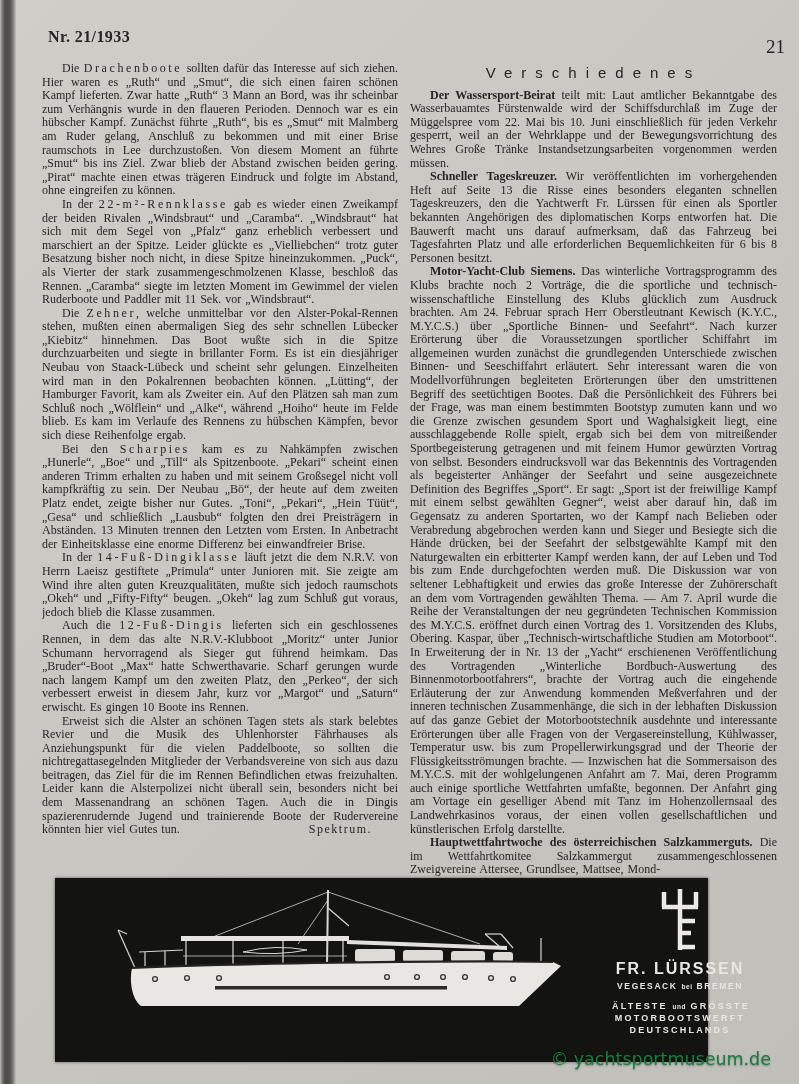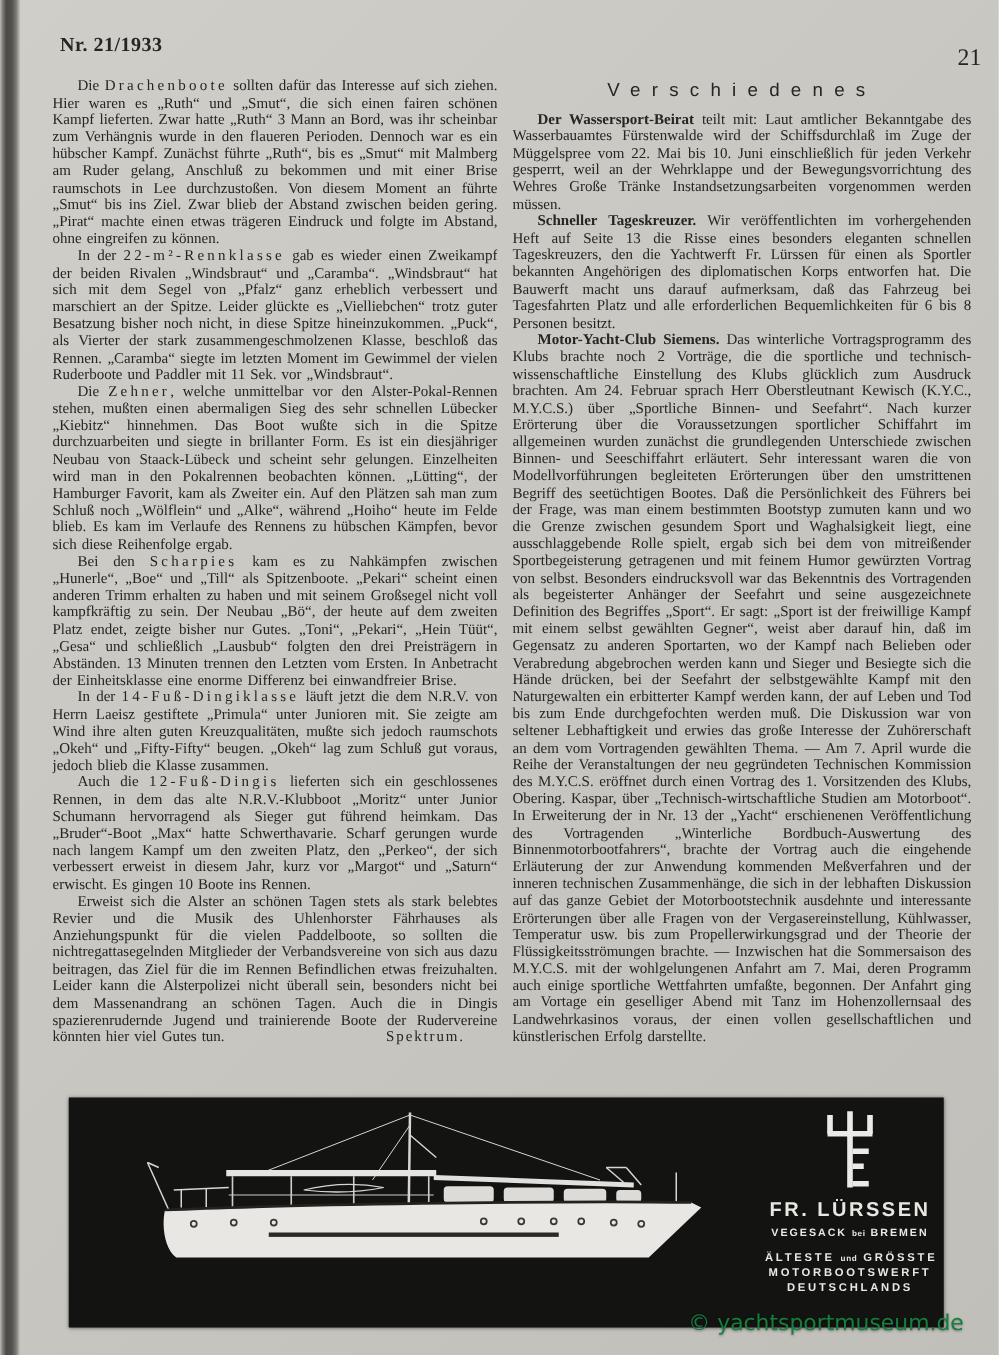--- a/index.html
+++ b/index.html
@@ -34,22 +34,22 @@
     font-size:15px;font-weight:500;letter-spacing:9px;
     margin:0 0 9px 0;word-spacing:0;
   }
   .para{margin:0;text-indent:20px;}
   .seg{}
   .spaced{letter-spacing:2.6px;}
   .lead{font-weight:bold;}
   .signature{float:right;margin-right:26px;letter-spacing:1.5px;}
   
   .ad{
-    position:absolute;left:55px;top:878px;width:700px;height:184px;
-    background:#131312;box-shadow:0 0 3px rgba(0,0,0,0.55);
+    position:absolute;left:55px;top:878px;width:617px;height:184px;
+    background:#131312;box-shadow:0 0 3px rgba(0,0,0,0.55);padding-left:36px;
   }
   .boat-svg{position:absolute;left:0;top:0;}
   .ad-right{
     position:absolute;left:557px;top:10px;width:136px;
     text-align:center;color:#e9e7e2;
     font-family:"Liberation Sans","DejaVu Sans",sans-serif;
   }
   .trident{display:block;margin:0 auto 8px auto;}
   .brand{font-size:16px;font-weight:bold;letter-spacing:2px;white-space:nowrap;}
   .loc{margin-top:3px;font-size:8.5px;font-weight:bold;letter-spacing:1.6px;white-space:nowrap;}
@@ -80,20 +80,21 @@
     <p class="para"><span class="seg">In der </span><span class="seg spaced">14-Fuß-Dingiklasse</span><span class="seg"> läuft jetzt die dem N.R.V. von Herrn Laeisz gestiftete „Primula“ unter Junioren mit. Sie zeigte am Wind ihre alten guten Kreuzqualitäten, mußte sich jedoch raumschots „Okeh“ und „Fifty-Fifty“ beugen. „Okeh“ lag zum Schluß gut voraus, jedoch blieb die Klasse zusammen.</span></p>
     <p class="para"><span class="seg">Auch die </span><span class="seg spaced">12-Fuß-Dingis</span><span class="seg"> lieferten sich ein geschlossenes Rennen, in dem das alte N.R.V.-Klubboot „Moritz“ unter Junior Schumann hervorragend als Sieger gut führend heimkam. Das „Bruder“-Boot „Max“ hatte Schwerthavarie. Scharf gerungen wurde nach langem Kampf um den zweiten Platz, den „Perkeo“, der sich verbessert erweist in diesem Jahr, kurz vor „Margot“ und „Saturn“ erwischt. Es gingen 10 Boote ins Rennen.</span></p>
     <p class="para"><span class="seg">Erweist sich die Alster an schönen Tagen stets als stark belebtes Revier und die Musik des Uhlenhorster Fährhauses als Anziehungspunkt für die vielen Paddelboote, so sollten die nichtregattasegelnden Mitglieder der Verbandsvereine von sich aus dazu beitragen, das Ziel für die im Rennen Befindlichen etwas freizuhalten. Leider kann die Alsterpolizei nicht überall sein, besonders nicht bei dem Massenandrang an schönen Tagen. Auch die in Dingis spazierenrudernde Jugend und trainierende Boote der Rudervereine könnten hier viel Gutes tun.</span><span class="seg signature">Spektrum.</span></p>
   </div>
 
 <div class="col col-right">
   <h2 class="section-heading">Verschiedenes</h2>
 <p class="para"><span class="seg lead">Der Wassersport-Beirat</span><span class="seg"> teilt mit: Laut amtlicher Bekanntgabe des Wasserbauamtes Fürstenwalde wird der Schiffsdurchlaß im Zuge der Müggelspree vom 22. Mai bis 10. Juni einschließlich für jeden Verkehr gesperrt, weil an der Wehrklappe und der Bewegungsvorrichtung des Wehres Große Tränke Instandsetzungsarbeiten vorgenommen werden müssen.</span></p>
     <p class="para"><span class="seg lead">Schneller Tageskreuzer.</span><span class="seg"> Wir veröffentlichten im vorhergehenden Heft auf Seite 13 die Risse eines besonders eleganten schnellen Tageskreuzers, den die Yachtwerft Fr. Lürssen für einen als Sportler bekannten Angehörigen des diplomatischen Korps entworfen hat. Die Bauwerft macht uns darauf aufmerksam, daß das Fahrzeug bei Tagesfahrten Platz und alle erforderlichen Bequemlichkeiten für 6 bis 8 Personen besitzt.</span></p>
     <p class="para"><span class="seg lead">Motor-Yacht-Club Siemens.</span><span class="seg"> Das winterliche Vortragsprogramm des Klubs brachte noch 2 Vorträge, die die sportliche und technisch-wissenschaftliche Einstellung des Klubs glücklich zum Ausdruck brachten. Am 24. Februar sprach Herr Oberstleutnant Kewisch (K.Y.C., M.Y.C.S.) über „Sportliche Binnen- und Seefahrt“. Nach kurzer Erörterung über die Voraussetzungen sportlicher Schiffahrt im allgemeinen wurden zunächst die grundlegenden Unterschiede zwischen Binnen- und Seeschiffahrt erläutert. Sehr interessant waren die von Modellvorführungen begleiteten Erörterungen über den umstrittenen Begriff des seetüchtigen Bootes. Daß die Persönlichkeit des Führers bei der Frage, was man einem bestimmten Bootstyp zumuten kann und wo die Grenze zwischen gesundem Sport und Waghalsigkeit liegt, eine ausschlaggebende Rolle spielt, ergab sich bei dem von mitreißender Sportbegeisterung getragenen und mit feinem Humor gewürzten Vortrag von selbst. Besonders eindrucksvoll war das Bekenntnis des Vortragenden als begeisterter Anhänger der Seefahrt und seine ausgezeichnete Definition des Begriffes „Sport“. Er sagt: „Sport ist der freiwillige Kampf mit einem selbst gewählten Gegner“, weist aber darauf hin, daß im Gegensatz zu anderen Sportarten, wo der Kampf nach Belieben oder Verabredung abgebrochen werden kann und Sieger und Besiegte sich die Hände drücken, bei der Seefahrt der selbstgewählte Kampf mit den Naturgewalten ein erbitterter Kampf werden kann, der auf Leben und Tod bis zum Ende durchgefochten werden muß. Die Diskussion war von seltener Lebhaftigkeit und erwies das große Interesse der Zuhörerschaft an dem vom Vortragenden gewählten Thema. — Am 7. April wurde die Reihe der Veranstaltungen der neu gegründeten Technischen Kommission des M.Y.C.S. eröffnet durch einen Vortrag des 1. Vorsitzenden des Klubs, Obering. Kaspar, über „Technisch-wirtschaftliche Studien am Motorboot“. In Erweiterung der in Nr. 13 der „Yacht“ erschienenen Veröffentlichung des Vortragenden „Winterliche Bordbuch-Auswertung des Binnenmotorbootfahrers“, brachte der Vortrag auch die eingehende Erläuterung der zur Anwendung kommenden Meßverfahren und der inneren technischen Zusammenhänge, die sich in der lebhaften Diskussion auf das ganze Gebiet der Motorbootstechnik ausdehnte und interessante Erörterungen über alle Fragen von der Vergasereinstellung, Kühlwasser, Temperatur usw. bis zum Propellerwirkungsgrad und der Theorie der Flüssigkeitsströmungen brachte. — Inzwischen hat die Sommersaison des M.Y.C.S. mit der wohlgelungenen Anfahrt am 7. Mai, deren Programm auch einige sportliche Wettfahrten umfaßte, begonnen. Der Anfahrt ging am Vortage ein geselliger Abend mit Tanz im Hohenzollernsaal des Landwehrkasinos voraus, der einen vollen gesellschaftlichen und künstlerischen Erfolg darstellte.</span></p>
+    <p class="para"><span class="seg lead">Hauptwettfahrtwoche des österreichischen Salzkammerguts.</span><span class="seg"> Die im Wettfahrtkomitee Salzkammergut zusammengeschlossenen Zweigvereine Attersee, Grundlsee, Mattsee, Mond-</span></p>
   </div>
 
 <div class="ad">
   <svg class="boat-svg" width="560" height="184" viewBox="0 0 560 184">
     <g stroke="#d8d6d2" fill="none" stroke-width="1.2">
 
       <line x1="80" y1="90" x2="63" y2="52"></line>
       <line x1="63" y1="52" x2="72" y2="56"></line>
 
       <line x1="272" y1="88" x2="273" y2="12" stroke-width="2"></line>

